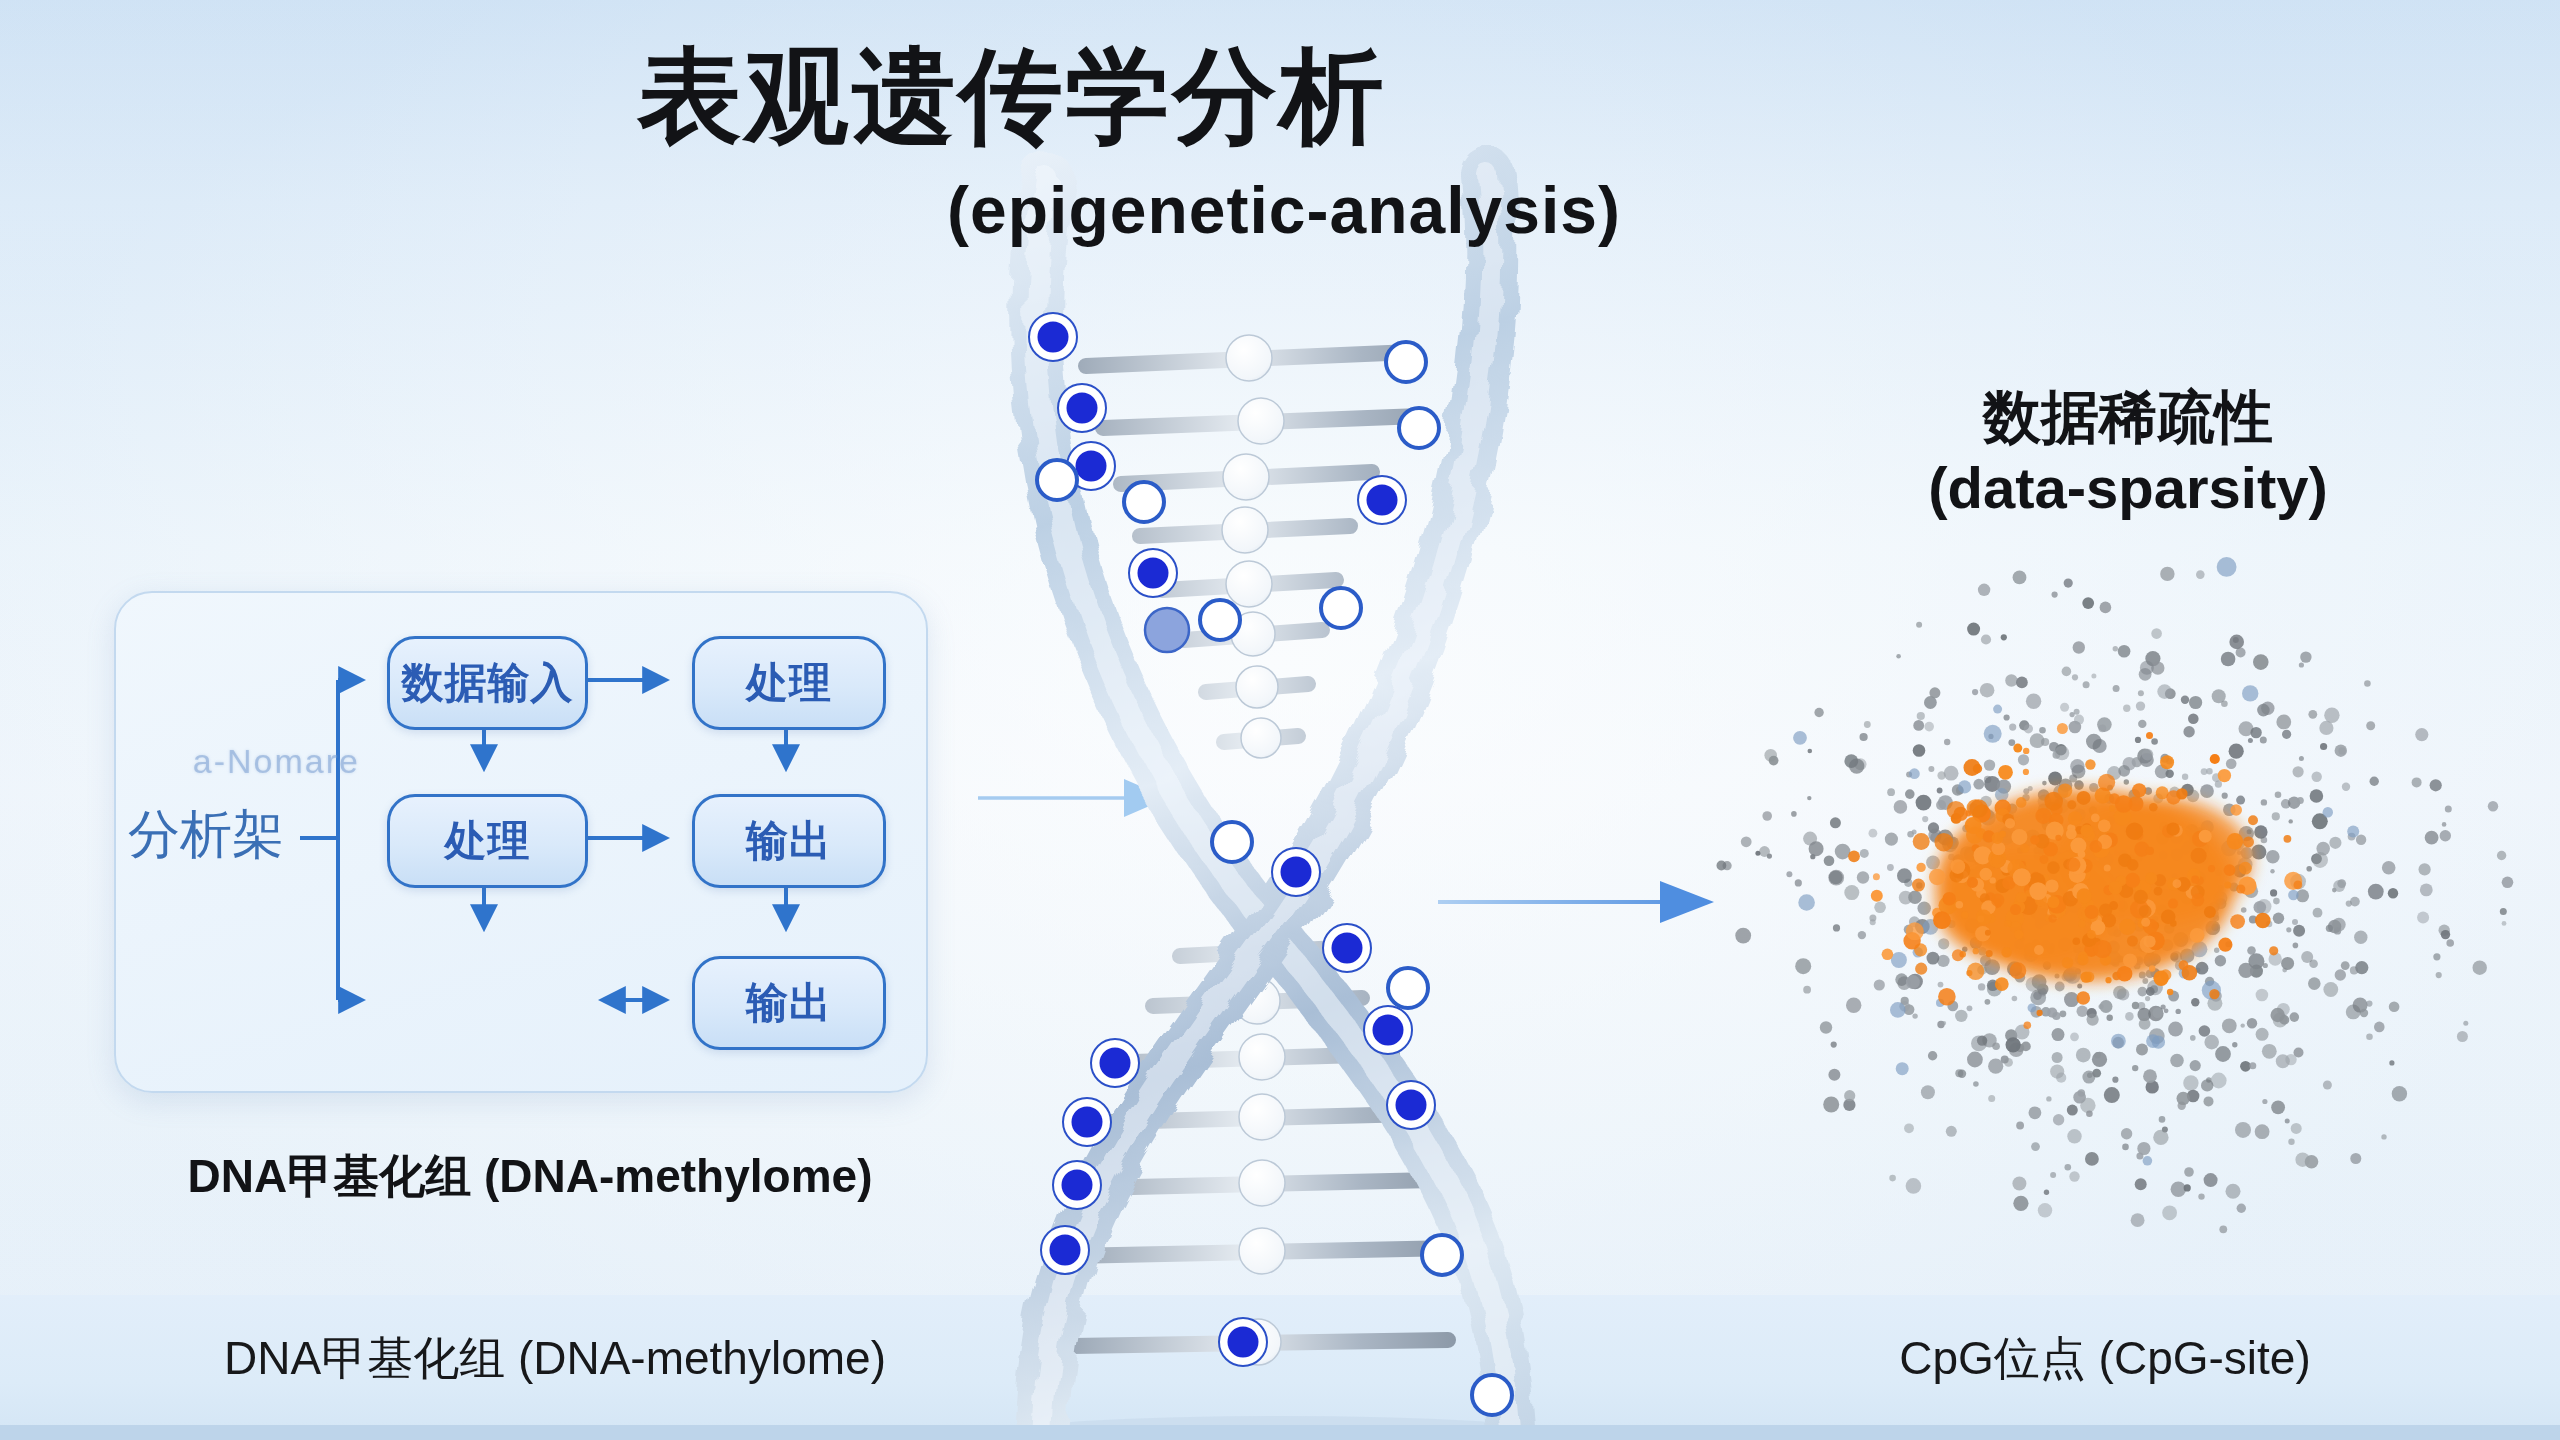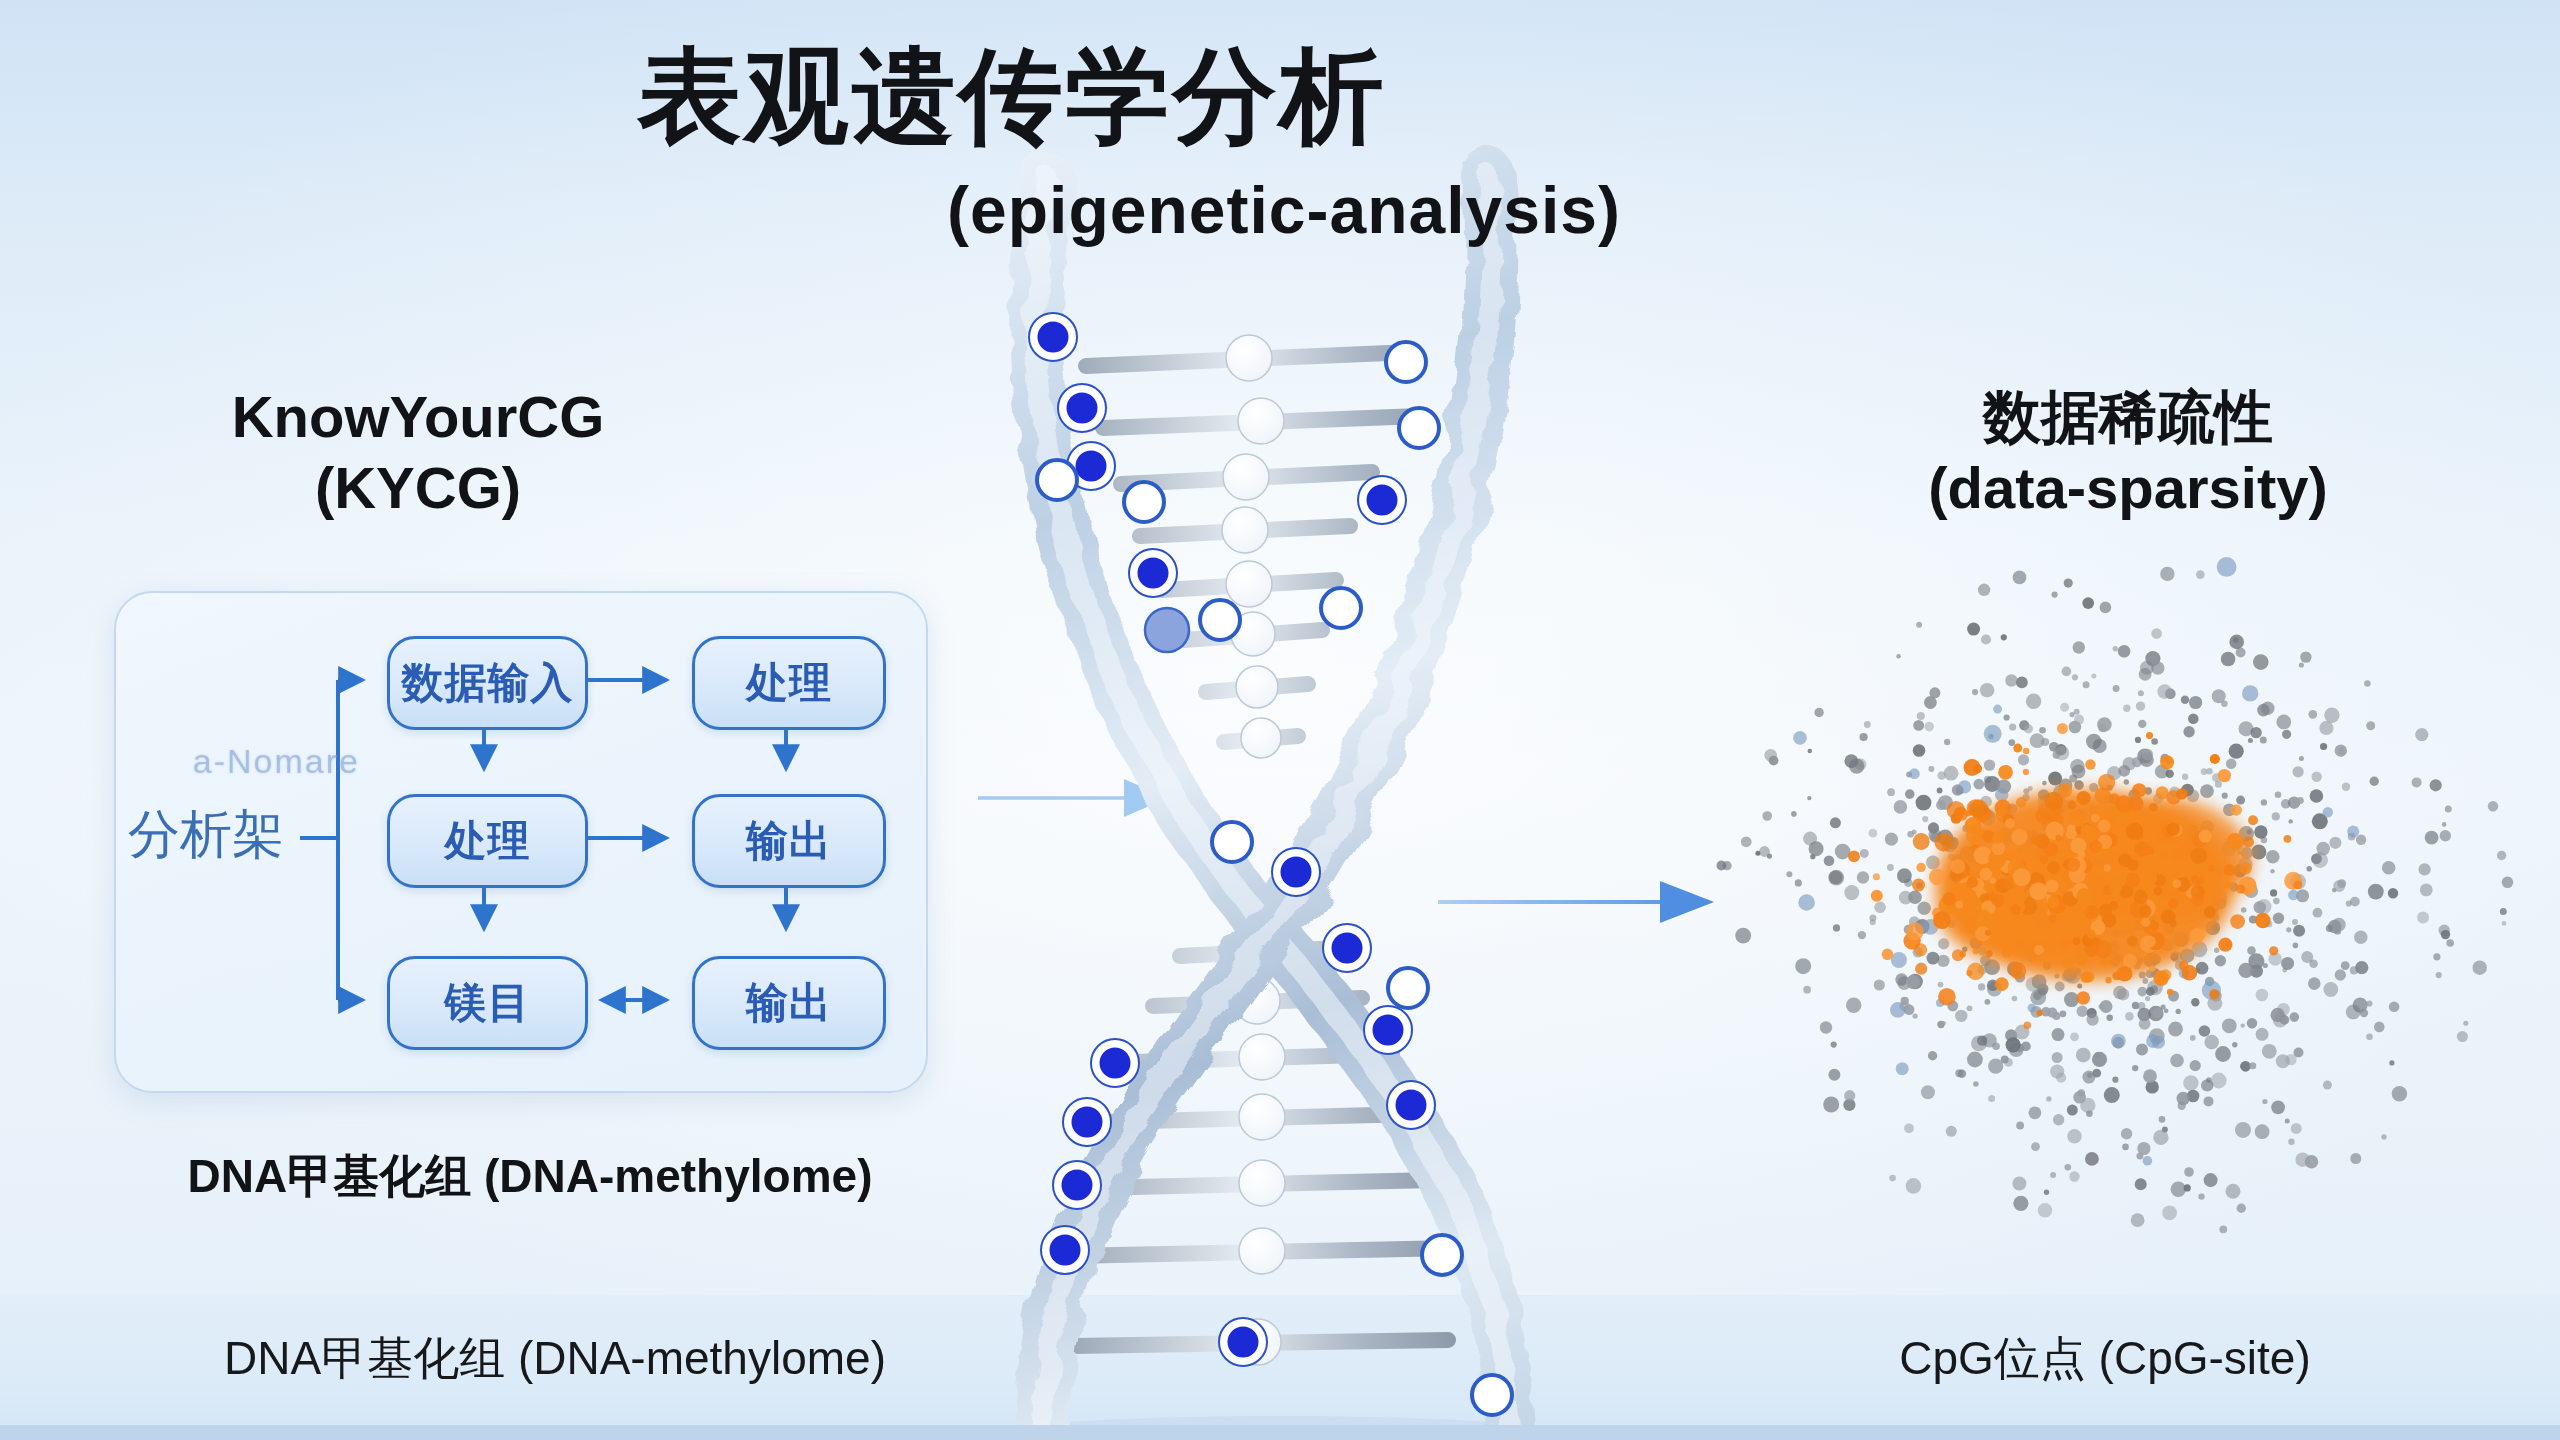--- a/index.html
+++ b/index.html
@@ -52,24 +52,20 @@
 <body>
 
 <div class="stage">
   <div class="vignette"></div>
   <div class="floor-band"></div>
   <div class="bottom-strip"></div>
 
   <div class="txt center page-title">表观遗传学分析</div>
   <div class="txt center page-subtitle">(epigenetic-analysis)</div>
 
-  <div class="txt center kycg-head">
-    <div>KnowYourCG</div>
-    <div>(KYCG)</div>
-  </div>
 
   <div class="txt center sparsity-head">
     <div>数据稀疏性</div>
     <div>(data-sparsity)</div>
   </div>
 
   <div class="panel"></div>
 
   <svg class="gfx" viewBox="0 0 2560 1440">
     <defs>
@@ -1293,21 +1289,20 @@
           <circle cx="2084.1" cy="895.9" r="7.6" fill="#f6891c" opacity="0.98"></circle>
           <circle cx="2195.1" cy="879.6" r="4.0" fill="#f57f17" opacity="0.94"></circle>
         </g>
     </g>
   </svg>
 
   <div class="fcbox bx-l row1">数据输入</div>
   <div class="fcbox bx-r row1">处理</div>
   <div class="fcbox bx-l row2">处理</div>
   <div class="fcbox bx-r row2">输出</div>
-  <div class="fcbox bx-l row3">镁目</div>
   <div class="fcbox bx-r row3">输出</div>
 
   <div class="txt watermark">a-Nomare</div>
   <div class="txt side-label">分析架</div>
 
   <div class="txt center caption-bold">DNA甲基化组 (DNA-methylome)</div>
   <div class="txt center bottom-label bl-left">DNA甲基化组 (DNA-methylome)</div>
   <div class="txt center bottom-label bl-right">CpG位点 (CpG-site)</div>
 </div>
 

